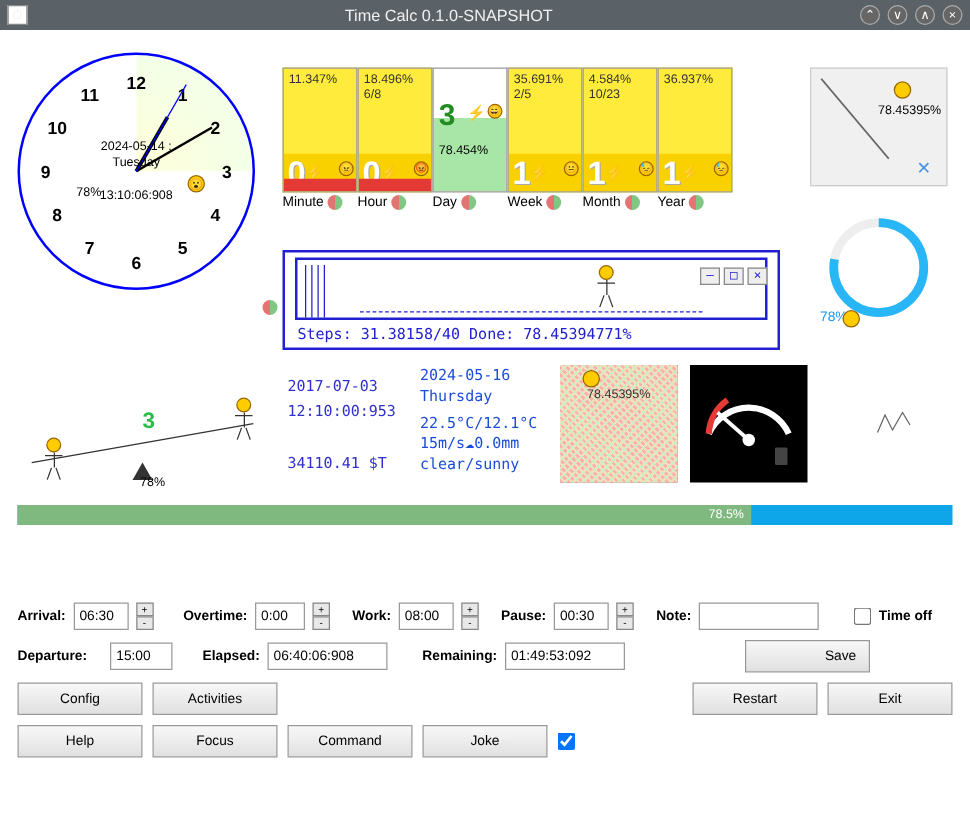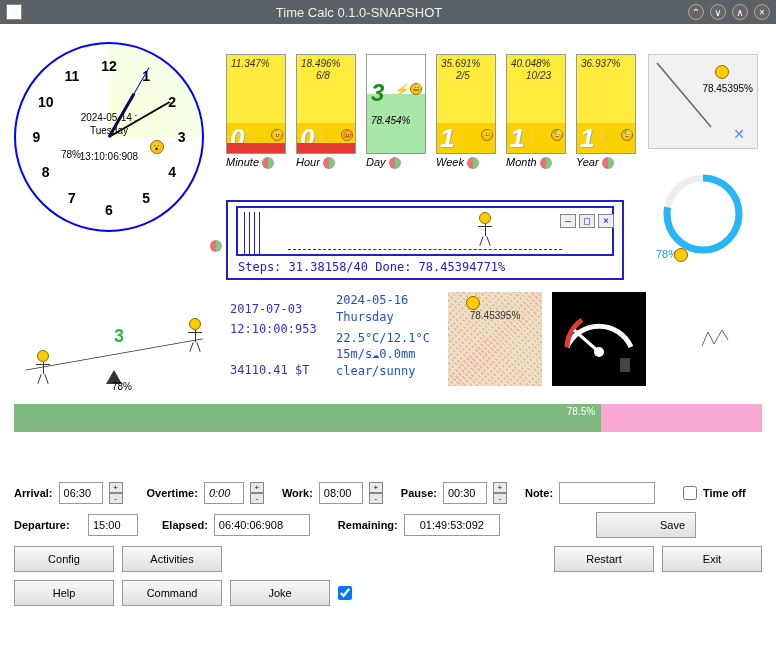--- a/index.html
+++ b/index.html
@@ -19,25 +19,25 @@
 .clock .num { position: absolute; font-weight: bold; font-size: 14px; transform: translate(-50%,-50%); }
 .clock .center { position: absolute; left: 50%; top: 50%; transform: translate(-50%,-50%); font-size: 10px; text-align: center; line-height: 1.3; }
 .clock .hand { position: absolute; left: 50%; bottom: 50%; transform-origin: bottom center; background: #000; }
 .clock .hand.h { width: 3px; height: 50px; transform: translateX(-50%) rotate(30deg); }
 .clock .hand.m { width: 2px; height: 70px; transform: translateX(-50%) rotate(60deg); }
 .clock .hand.s { width: 1px; height: 80px; background: blue; transform: translateX(-50%) rotate(30deg); }
 .clock .smiley { position: absolute; width: 14px; height: 14px; background: #ffcc00; border: 1px solid #996600; border-radius: 50%; font-size: 9px; text-align: center; line-height: 12px; }
 .clock .pct { position: absolute; left: 45px; top: 105px; font-size: 10px; }
 .pie-dot { display: inline-block; width: 12px; height: 12px; border-radius: 50%; background: linear-gradient(90deg, #e57373 50%, #81c784 50%); vertical-align: middle; }
 
-.period-row { position: absolute; left: 226px; top: 30px; display: flex; gap: 10px; font-style: italic; }
+.period-row { position: absolute; left: 226px; top: 30px; display: flex; gap: 0; }
 .period { width: 60px; }
 .period .box { width: 60px; height: 100px; border: 1px solid #999; position: relative; overflow: hidden; background: #ffeb3b; }
 .period .box .top { position: absolute; top: 3px; left: 4px; font-size: 10px; color: #333; }
-.period .box .sub { position: absolute; top: 15px; left: 19px; font-size: 10px; color: #333; }
+.period .box .sub { position: absolute; top: 15px; left: 4px; font-size: 10px; color: #333; }
 .period .box .band { position: absolute; bottom: 0; left: 0; right: 0; height: 30px; background: #f9d000; display: flex; align-items: center; justify-content: flex-start; padding-left: 3px; }
 .period .box .bignum { font-size: 26px; font-weight: bold; color: #fff; text-shadow: 1px 1px 0 #aaa; }
 .period .box .redband { position: absolute; bottom: 0; left: 0; right: 0; height: 10px; background: #e53935; }
 .period .box .icons { position: absolute; right: 2px; bottom: 12px; display: flex; gap: 1px; align-items: center; }
 .period .box .emoji { width: 12px; height: 12px; background: #ffcc00; border: 1px solid #996600; border-radius: 50%; font-size: 8px; text-align: center; line-height: 10px; }
 .period .box .bolt { font-size: 12px; }
 .period .label { text-align: left; font-size: 11px; margin-top: 2px; }
 
 .corner-chart { position: absolute; right: 18px; top: 30px; width: 110px; height: 95px; background: #f0f0f0; border: 1px solid #ccc; }
 .corner-chart .line { position: absolute; left: 0; top: 0; width: 80px; height: 80px; }
@@ -76,21 +76,21 @@
 .info-col2 { position: absolute; left: 336px; top: 268px; font-family: monospace; color: #1d4ed8; font-size: 12px; line-height: 1.4; }
 
 .noise-img { position: absolute; left: 448px; top: 268px; width: 94px; height: 94px; background: repeating-linear-gradient(45deg, #e57373 0 2px, #81c784 2px 4px), repeating-linear-gradient(-45deg, #e57373 0 3px, #81c784 3px 5px); background-blend-mode: screen; display: flex; align-items: flex-start; justify-content: center; padding-top: 18px; font-size: 10px; color: #333; }
 .noise-img .emoji { position: absolute; top: 4px; left: 18px; width: 14px; height: 14px; background: #ffcc00; border: 1px solid #996600; border-radius: 50%; }
 
 .gauge { position: absolute; left: 552px; top: 268px; width: 94px; height: 94px; background: #000; position: absolute; }
 .gauge svg { width: 100%; height: 100%; }
 
 .sparkline { position: absolute; left: 700px; top: 300px; width: 30px; height: 30px; }
 
-.progress { position: absolute; left: 14px; right: 14px; top: 380px; height: 28px; background: #f9a8d4; }
+.progress { position: absolute; left: 14px; right: 14px; top: 380px; height: 16px; background: #0ea5e9; }
 .progress .fill { height: 100%; background: #7fb97f; text-align: right; color: #fff; font-size: 10px; padding-right: 6px; line-height: 16px; }
 
 .form-area { position: absolute; left: 14px; right: 14px; top: 458px; }
 .form-row { display: flex; align-items: center; gap: 6px; margin-bottom: 8px; flex-wrap: nowrap; }
 .form-row label { font-size: 11px; font-weight: bold; }
 .form-row input[type=text] { border: 1px solid #999; height: 22px; padding: 0 4px; font-size: 11px; }
 .stepper { display: flex; flex-direction: column; }
 .stepper button { width: 14px; height: 11px; font-size: 8px; border: 1px solid #888; background: #e8e8e8; cursor: pointer; padding: 0; line-height: 8px; }
 .btn { height: 26px; border: 1px solid #999; background: linear-gradient(#f8f8f8,#e0e0e0); font-size: 11px; cursor: pointer; padding: 0 10px; }
 .btn-row { display: flex; gap: 8px; margin-top: 8px; }
@@ -193,21 +193,21 @@
             <span class="bolt">⚡</span>
           </div>
         <div class="icons">
             <span class="emoji">😐</span>
           </div>
       </div>
       <div class="label"><span>Week</span> <span class="pie-dot"></span></div>
     </div>
     <div class="period">
       <div class="box">
-        <div class="top">40.048%</div>
+        <div class="top">4.584%</div>
         <div class="sub">10/23</div>
         <div class="band">
             <span class="bignum">1</span>
             <span class="bolt">⚡</span>
           </div>
         <div class="icons">
             <span class="emoji">😓</span>
           </div>
       </div>
       <div class="label"><span>Month</span> <span class="pie-dot"></span></div>
@@ -331,21 +331,21 @@
   <div class="form-area">
     <div class="form-row">
       <label>Arrival:</label>
       <input type="text" style="width: 44px;" value="06:30">
       <div class="stepper">
           <button>+</button>
           <button>-</button>
         </div>
       <div style="width:12px;"></div>
       <label>Overtime:</label>
-      <input type="text" style="width: 40px; font-style: italic;" value="0:00">
+      <input type="text" style="width: 40px;" value="0:00">
       <div class="stepper">
           <button>+</button>
           <button>-</button>
         </div>
       <div style="width:6px;"></div>
       <label>Work:</label>
       <input type="text" style="width: 44px;" value="08:00">
       <div class="stepper">
           <button>+</button>
           <button>-</button>
@@ -366,35 +366,36 @@
     </div>
 
     <div class="form-row">
       <label style="width:68px;">Departure:</label>
       <input type="text" style="width: 50px;" value="15:00">
       <div style="width:12px;"></div>
       <label>Elapsed:</label>
       <input type="text" style="width: 96px;" value="06:40:06:908">
       <div style="width:16px;"></div>
       <label>Remaining:</label>
-      <input type="text" style="width: 96px; text-align: center;" value="01:49:53:092">
+      <input type="text" style="width: 96px;" value="01:49:53:092">
       <div style="flex:1;"></div>
       <button class="btn save-btn">Save</button>
       <div style="width:60px;"></div>
     </div>
 
     <div class="btn-row" style="justify-content:center;">
       <button class="btn wide">Config</button>
       <button class="btn wide">Activities</button>
       <div style="flex:1;"></div>
       <button class="btn wide">Restart</button>
       <button class="btn wide">Exit</button>
     </div>
 
     <div class="btn-row">
       <button class="btn wide">Help</button>
+      <button class="btn wide">Focus</button>
       <button class="btn wide">Command</button>
       <button class="btn wide">Joke</button>
       <input type="checkbox" class="chk" checked="" style="margin-top: 6px;">
     </div>
   </div>
 
 </div>
 
 </body></html>

